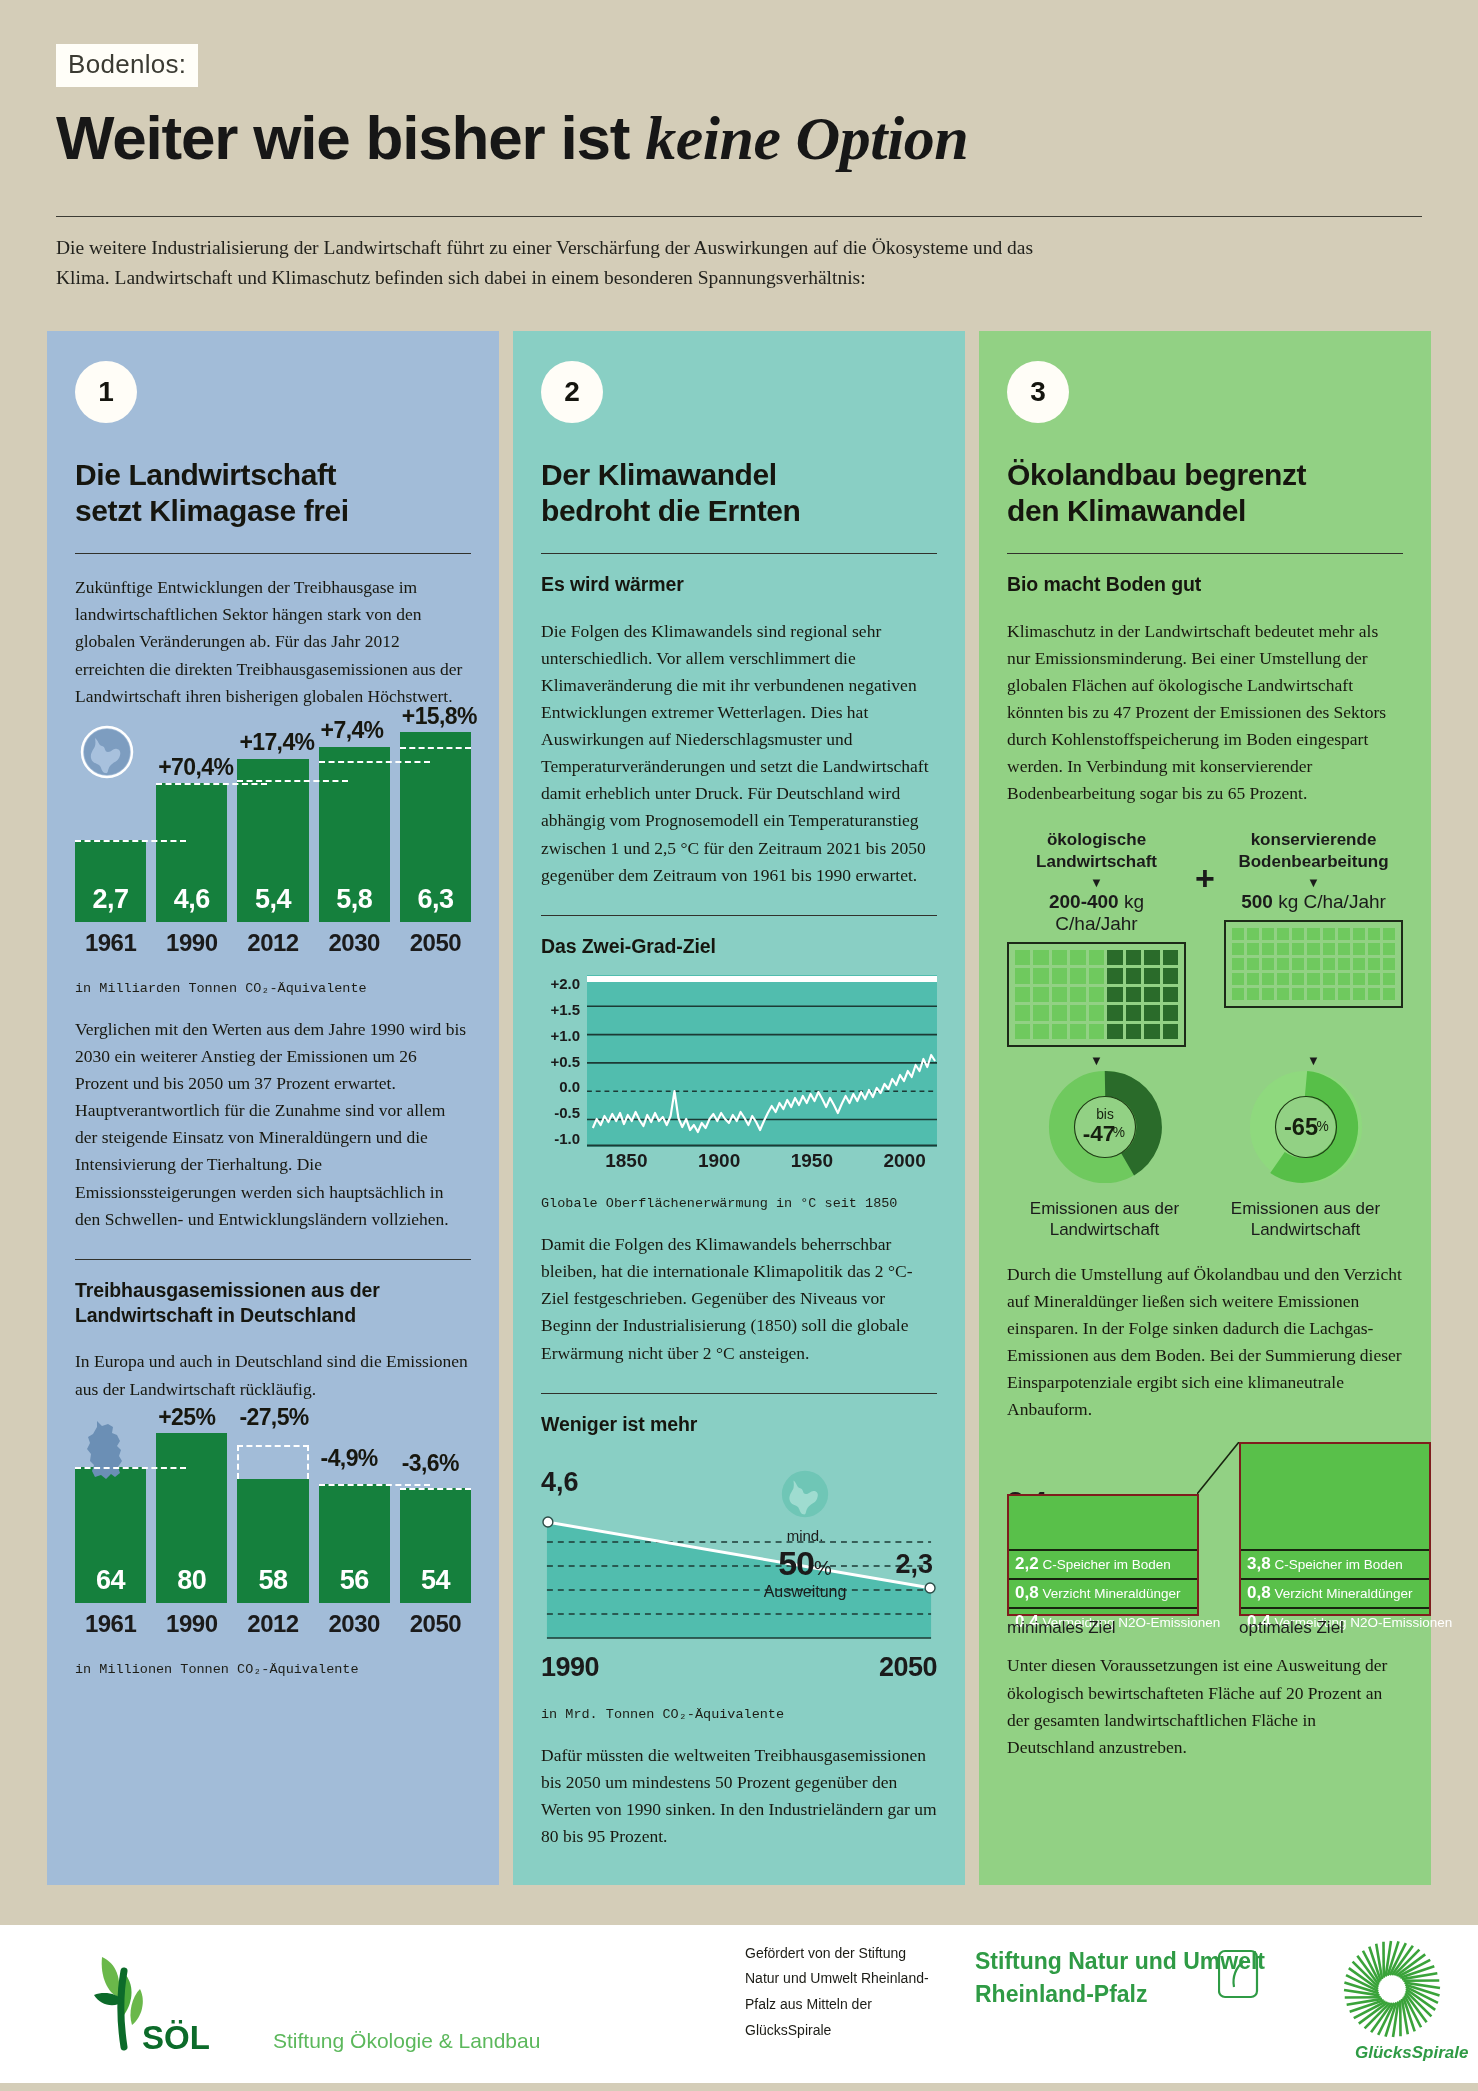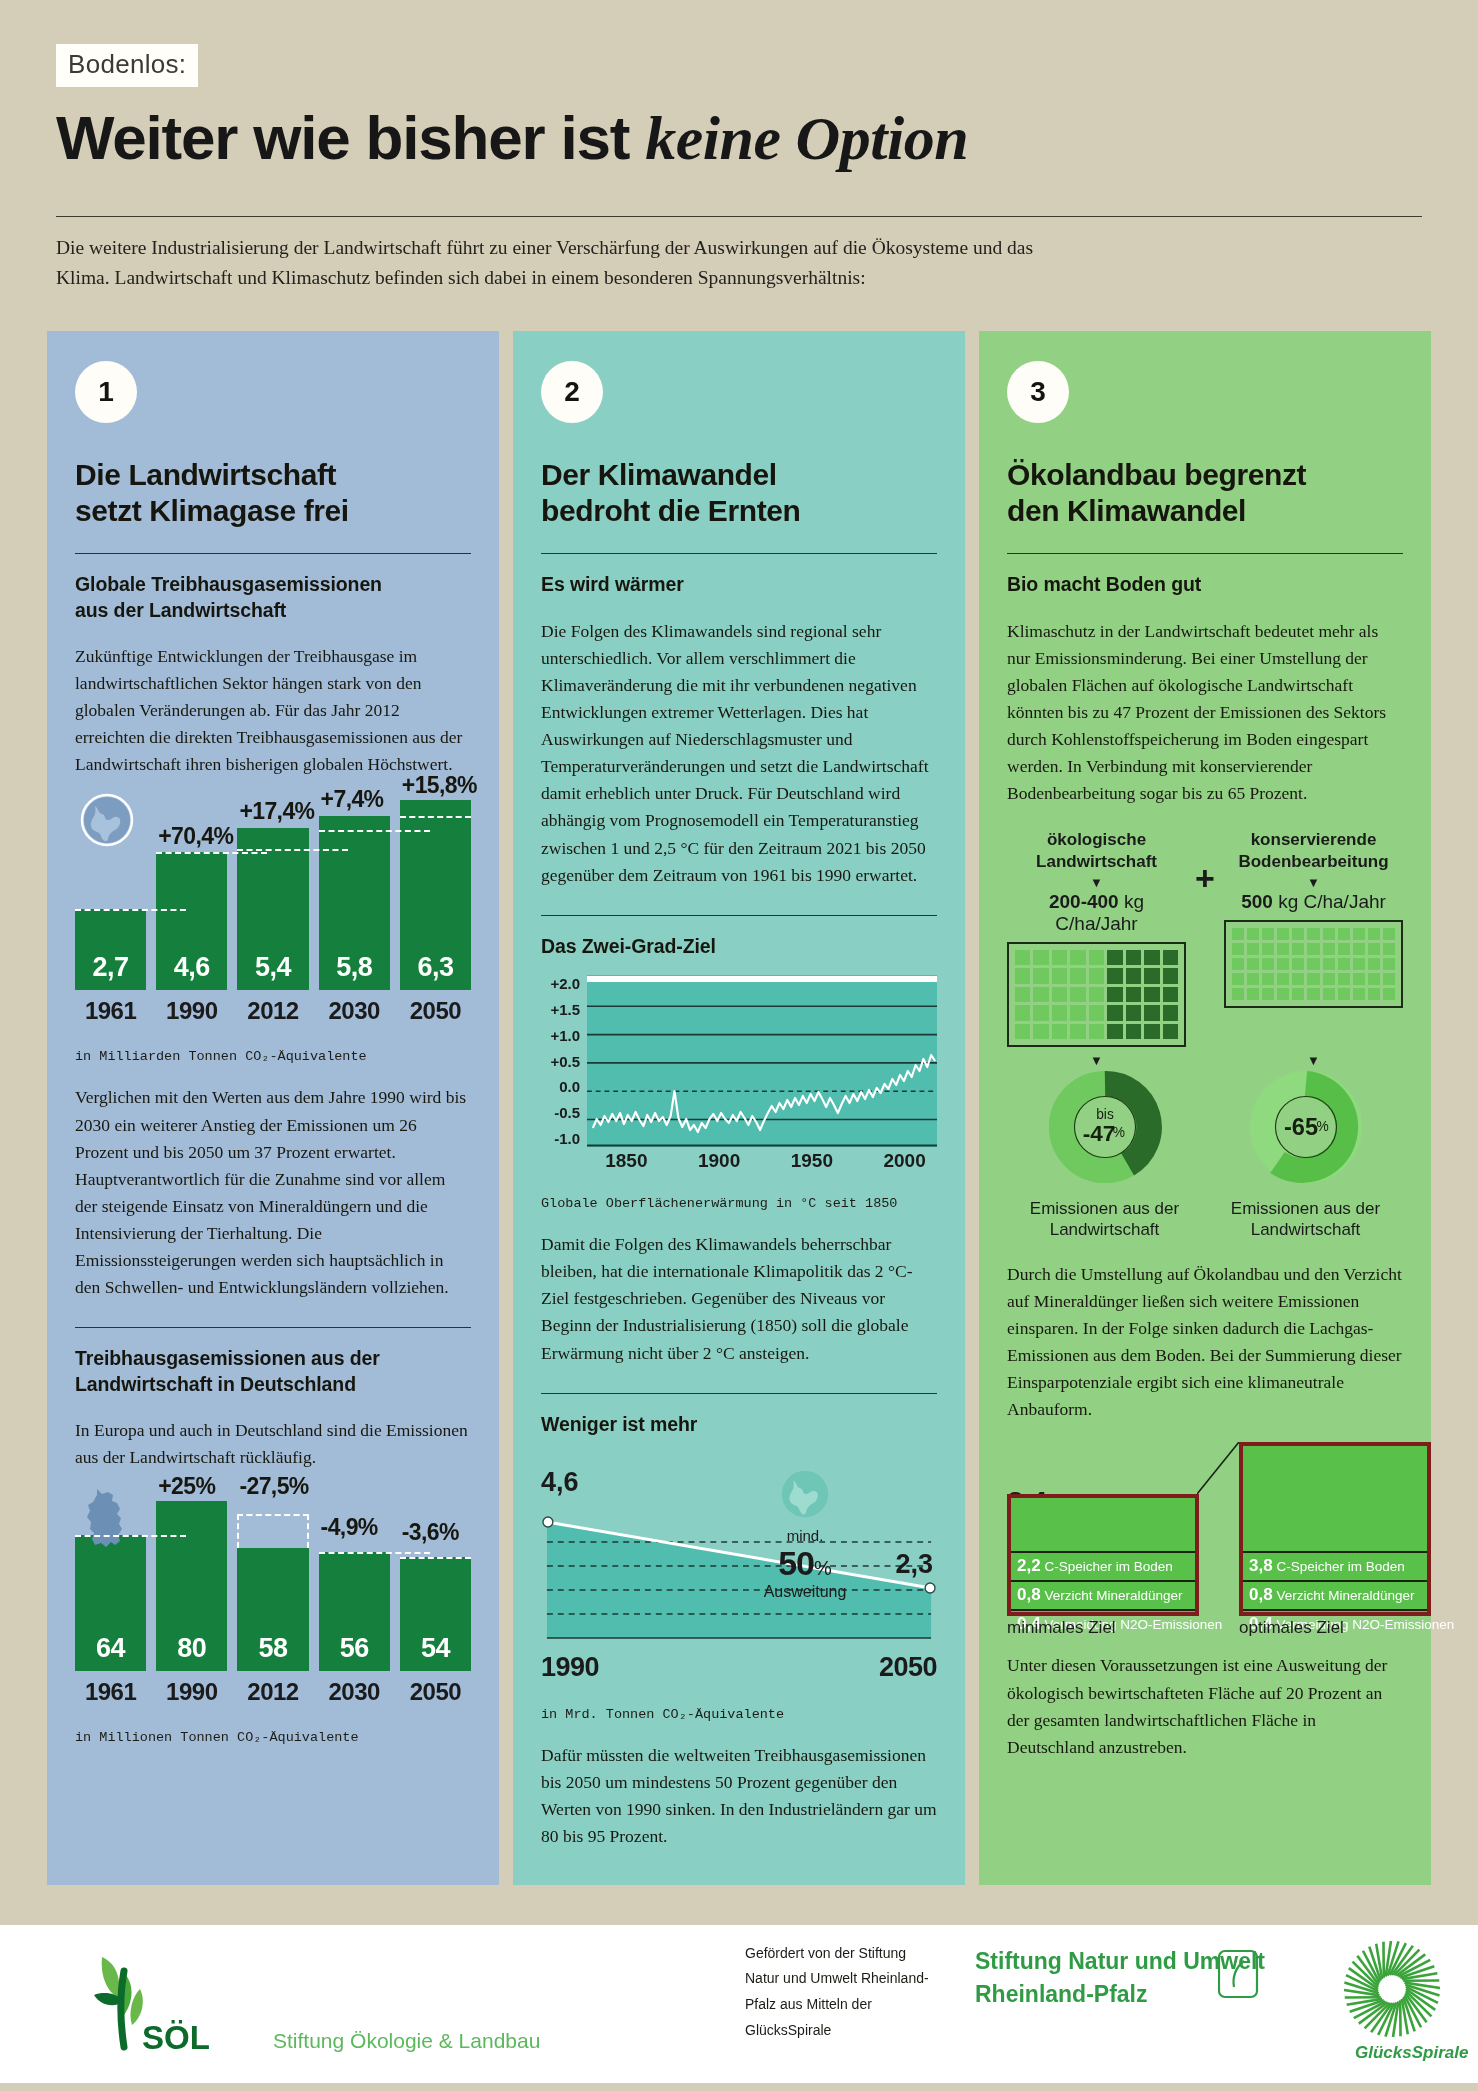--- a/index.html
+++ b/index.html
@@ -141,21 +141,21 @@
   .g-rate b { font-weight: 700; }
   .boxgrid { border: 2px solid #1d2a18; padding: 6px; margin-top: 7px;
              display: grid; gap: 3px; background: #92d184; }
   .cellsq { width: 100%; padding-bottom: 100%; }
   .donut-row { display: flex; gap: 6px; margin-top: 0; }
   .donut-col { flex: 1; text-align: center; }
   .donut-cap { font-size: 17px; line-height: 1.25; margin-top: 8px; }
 
   
   .goals { position: relative; margin-top: 20px; height: 195px; }
-  .goal { position: absolute; bottom: 22px; border: 4px solid #7f1d1d; background: #59c04a; }
+  .goal { position: absolute; bottom: 22px; border: 2px solid #7f1d1d; background: #59c04a; }
   .goal .seg { border-top: 2px solid #18240f; padding: 3px 6px 4px 6px; color: #fff; font-size: 13.5px; white-space: nowrap; }
   .goal .seg b { font-size: 17px; font-weight: 700; }
   .goal .seg:first-child { border-top: none; }
   .goal-num { position: absolute; font-weight: 700; font-size: 30px; letter-spacing: -0.8px; }
   .goal-unit { position: absolute; font-size: 16px; }
   .goal-lab { position: absolute; bottom: 0; font-size: 17px; }
 
   
   .footer { background: #ffffff; margin-top: 40px; height: 158px; position: relative; }
   .f-soel { position: absolute; left: 52px; top: 18px; }
@@ -176,22 +176,20 @@
   <div class="hr-main"></div>
   <div class="lede">Die weitere Industrialisierung der Landwirtschaft führt zu einer Verschärfung der Auswirkungen auf die Ökosysteme und das Klima. Landwirtschaft und Klimaschutz befinden sich dabei in einem besonderen Spannungsverhältnis:</div>
 
   <div class="cols">
 
     <div class="col col-1">
       <div class="badge">1</div>
       <div class="col-title" style="white-space:pre-line">Die Landwirtschaft
 setzt Klimagase frei</div>
       <div class="rule"></div>
-      <div class="sub-h" style="white-space:pre-line">Globale Treibhausgasemissionen
-aus der Landwirtschaft</div>
       <div class="body-t">Zukünftige Entwicklungen der Treibhausgase im landwirtschaftlichen Sektor hängen stark von den globalen Veränderungen ab. Für das Jahr 2012 erreichten die direkten Treibhausgasemissionen aus der Landwirtschaft ihren bisherigen globalen Höchstwert.</div>
 
       <div class="barchart">
         <svg class="globe-ico" width="56" height="56" viewBox="0 0 56 56">
           <circle cx="28" cy="28" r="25" fill="none" stroke="#ffffff" stroke-width="2.5"></circle>
           <circle cx="28" cy="28" r="23" fill="#7d9dc0"></circle>
           <path d="M16 14c4 3 3 7 7 8s2 6 6 6 5-4 9-3 4 5 2 9-6 4-9 8-1 8-5 7-3-6-6-8-7-2-8-7 3-9 4-12 0-8 0-8z" fill="#a8c1dd"></path>
         </svg>
         <div class="bars">
           <div class="barcell">

